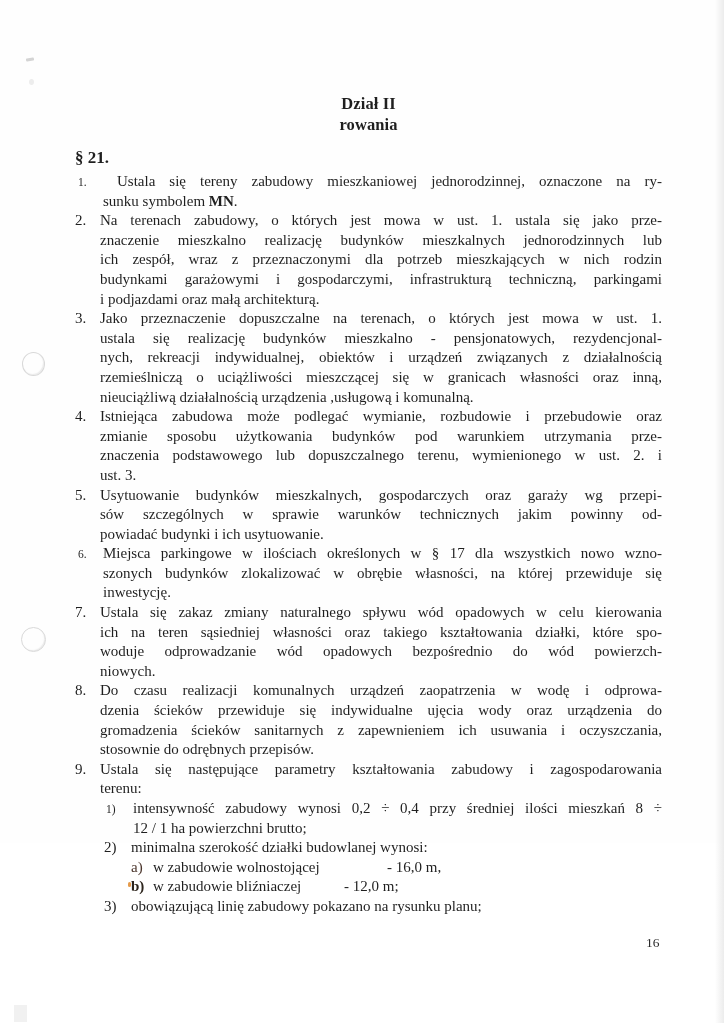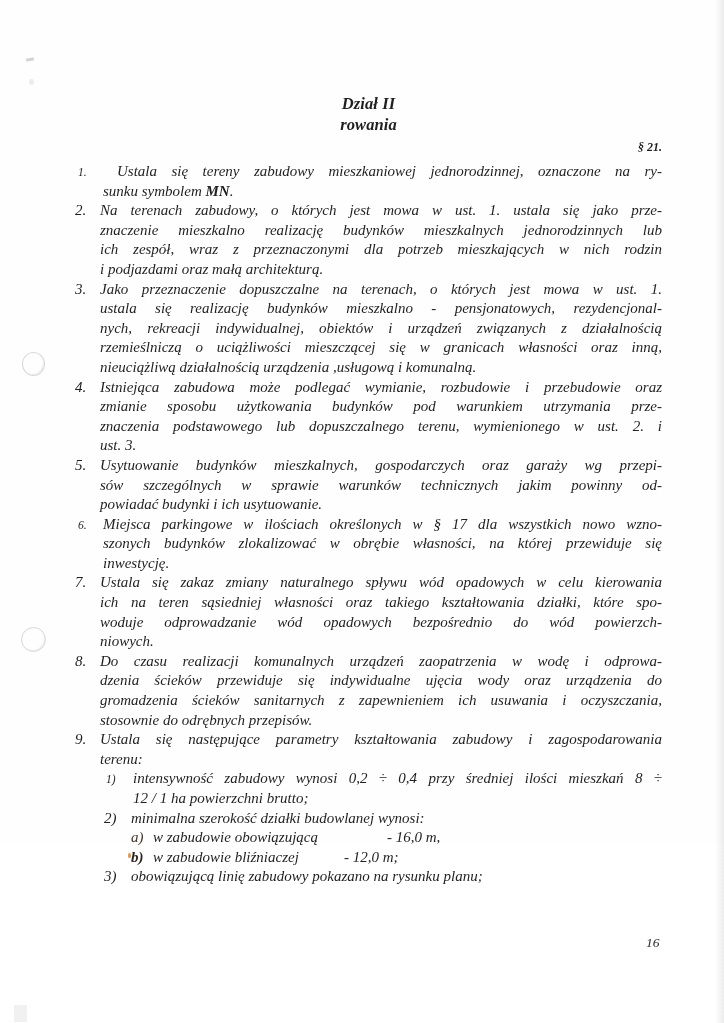--- a/index.html
+++ b/index.html
@@ -7,40 +7,39 @@
     width: 724px; height: 1023px;
     background: #ffffff;
     overflow: hidden;
     font-family: "Liberation Serif", "DejaVu Serif", serif;
     color: #1f1f1f;
   }
   .page {
     position: relative;
     width: 724px; height: 843px;
     background: #fefefe;
-    font-style: italic;
   }
   .content {
     position: absolute;
     left: 75px; top: 94px;
     width: 587px;
   }
   .heading {
     text-align: center;
     font-weight: bold;
     font-size: 16.5px;
     line-height: 20.5px;
     letter-spacing: 0.1px;
   }
   .section-heading {
-    text-align: right;
+    text-align: left;
     font-weight: bold;
-    font-size: 12px;
+    font-size: 17px;
     line-height: 21px;
-    margin-top: 2px;
+    margin-top: 12px;
   }
   .list { margin-top: 4px; }
   .item { display: flex; }
   .item .num {
     flex: none;
     width: 25px;
     font-size: 15px;
     line-height: 19.6px;
   }
   .item .num.num-sm {
@@ -154,20 +153,21 @@
             <div class="ln last">sunku symbolem <b>MN</b>.</div>
           </div>
       </div>
 
       <div class="item">
         <span class="num">2.</span>
         <div class="body">
             <div class="ln">Na terenach zabudowy, o których jest mowa w ust. 1. ustala się jako prze-</div>
             <div class="ln">znaczenie mieszkalno realizację budynków mieszkalnych jednorodzinnych lub</div>
             <div class="ln">ich zespół, wraz z przeznaczonymi dla potrzeb mieszkających w nich rodzin</div>
+            <div class="ln">budynkami garażowymi i gospodarczymi, infrastrukturą techniczną, parkingami</div>
             <div class="ln last">i podjazdami oraz małą architekturą.</div>
           </div>
       </div>
 
       <div class="item">
         <span class="num">3.</span>
         <div class="body">
             <div class="ln">Jako przeznaczenie dopuszczalne na terenach, o których jest mowa w ust. 1.</div>
             <div class="ln">ustala się realizację budynków mieszkalno - pensjonatowych, rezydencjonal-</div>
             <div class="ln">nych, rekreacji indywidualnej, obiektów i urządzeń związanych z działalnością</div>
@@ -246,21 +246,21 @@
           <span class="num">2)</span>
           <div class="body">
               <div class="ln last">minimalna szerokość działki budowlanej wynosi:</div>
             </div>
         </div>
 
       </div>
 
       <div class="letter-row row-a">
         <span class="lnum">a)</span>
-        <span class="llabel">w zabudowie obowiązującą</span>
+        <span class="llabel">w zabudowie wolnostojącej</span>
         <span class="lvalue">- 16,0 m,</span>
       </div>
 
       <div class="letter-row row-b">
         <span class="lnum"><span class="speck"></span><span>b)</span></span>
         <span class="llabel">w zabudowie bliźniaczej</span>
         <span class="lvalue">- 12,0 m;</span>
       </div>
 
       <div class="sublist">

